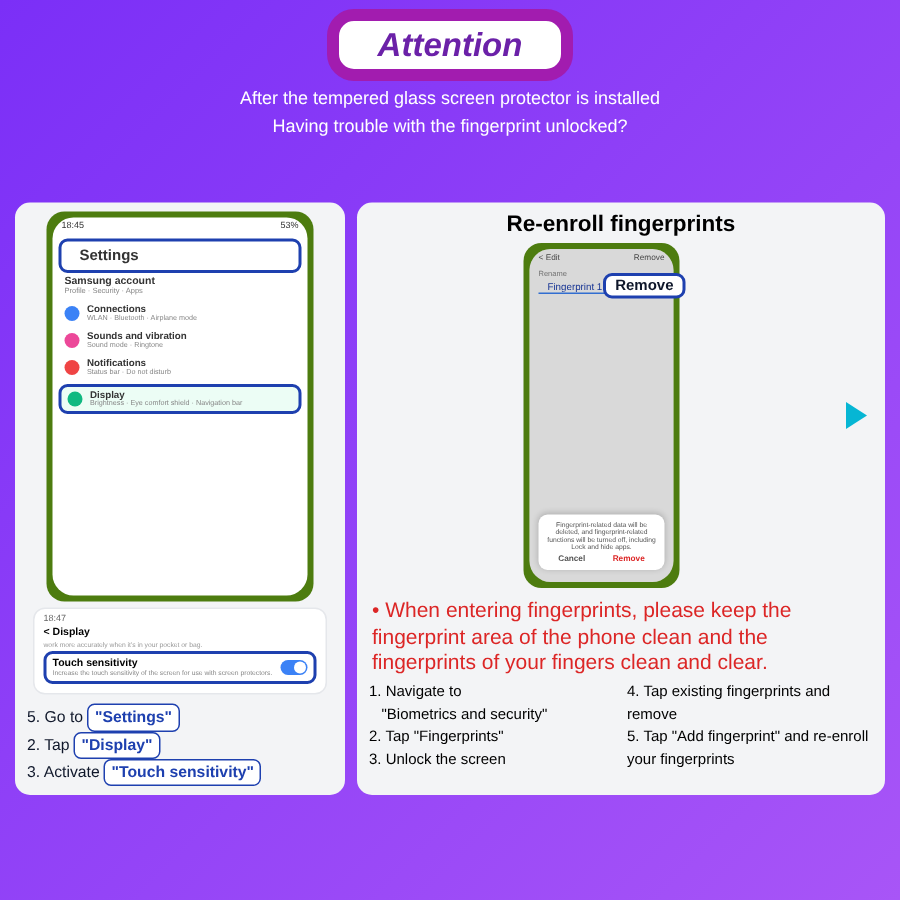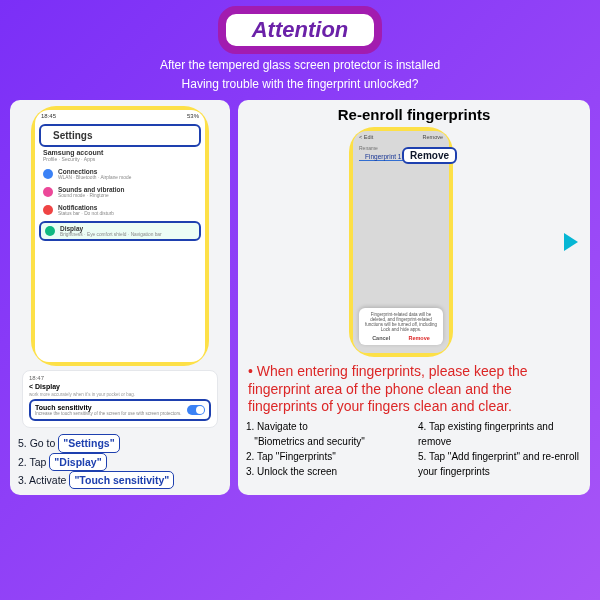--- a/index.html
+++ b/index.html
@@ -1,25 +1,25 @@
 <!DOCTYPE html>
 <html><head>
 <meta charset="utf-8">
 <style>
   *{margin:0;padding:0;box-sizing:border-box;font-family:Arial,Helvetica,sans-serif;}
   body{width:600px;height:600px;background:linear-gradient(135deg,#7b2ff7,#a855f7);overflow:hidden;}
   .header{text-align:center;padding:6px 0 2px;}
   .attention-pill{display:inline-block;background:#fff;color:#6b21a8;font-weight:900;font-style:italic;font-size:22px;padding:3px 26px;border-radius:18px;border:8px solid #a21caf;}
   .sub{color:#fff;font-size:12px;margin-top:3px;line-height:1.35;}
   .panels{display:flex;gap:8px;padding:6px 10px 8px;}
-  .panel{background:#f3f4f6;border-radius:10px;padding:6px 8px 6px;}
+  .panel{background:#f3f4f6;border-radius:10px;padding:6px 8px 6px;margin-top:35px;}
   .panel.left{width:220px;}
   .panel.right{flex:1;}
   .panel-title{font-weight:700;font-size:15px;text-align:center;margin-bottom:4px;}
-  .phone{background:#fde047;border-radius:25px;padding:4px;margin:0 auto;position:relative;}
+  .phone{background:#4d7c0f;border-radius:12px;padding:4px;margin:0 auto;position:relative;}
   .phone.big{width:178px;height:260px;}
   .phone.tiny{width:104px;height:230px;}
   .screen{background:#fff;border-radius:14px;width:100%;height:100%;overflow:hidden;position:relative;font-size:6px;color:#333;}
   .statusbar{display:flex;justify-content:space-between;padding:3px 6px;font-size:6px;}
   .screen-title{font-size:10px;font-weight:700;padding:2px 8px;}
   .sub-section{padding:0 8px;margin-bottom:3px;}
   .sub-section .t{font-size:7px;font-weight:600;}
   .sub-section .d{font-size:5px;color:#888;}
   .row{display:flex;align-items:center;gap:5px;padding:3px 8px;}
   .ico{width:10px;height:10px;border-radius:50%;flex-shrink:0;}

